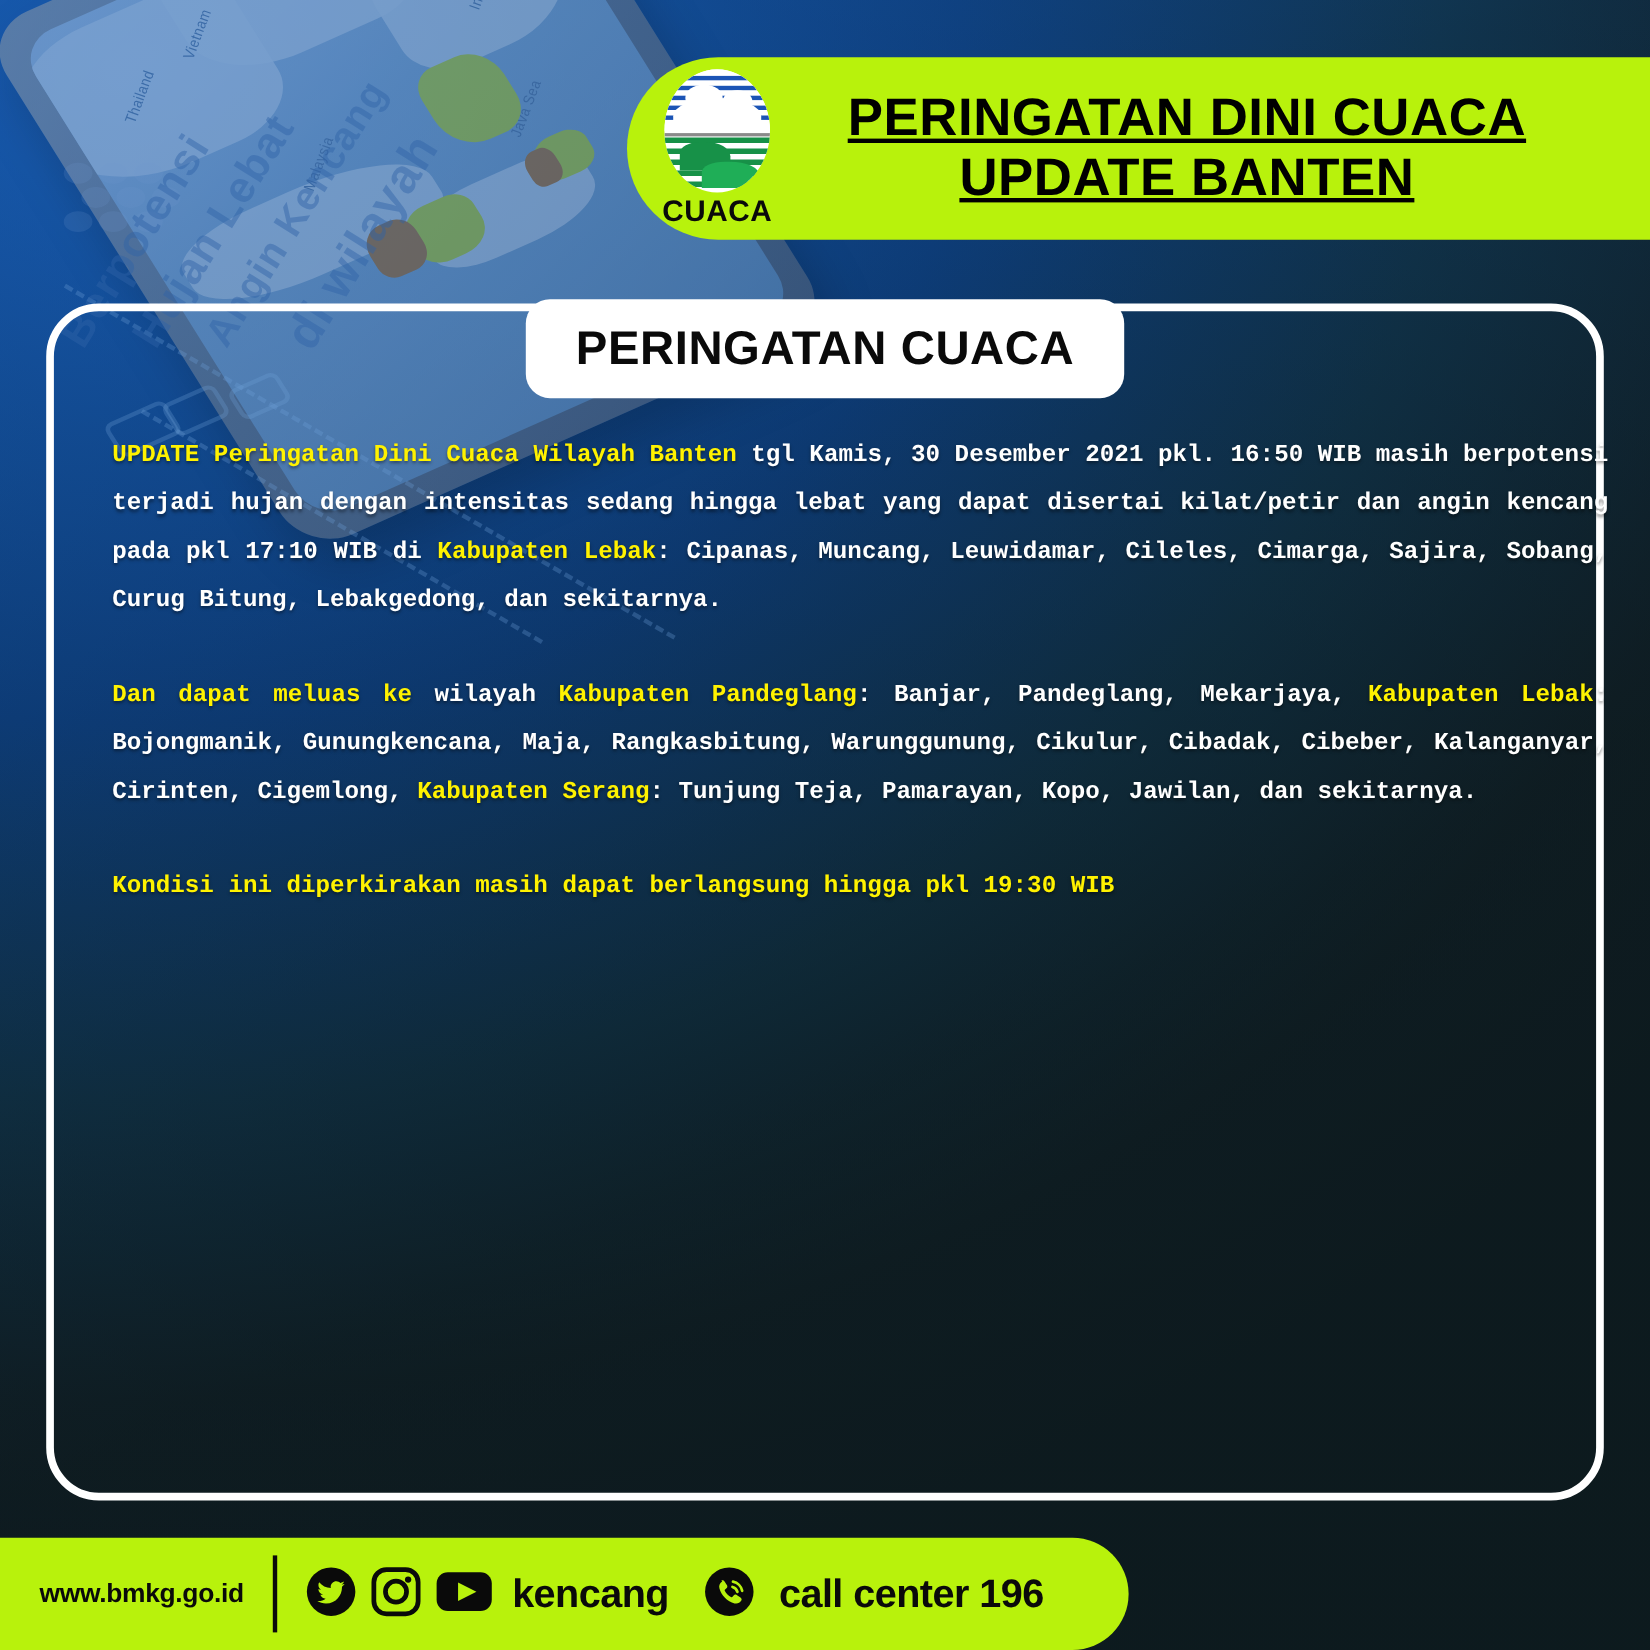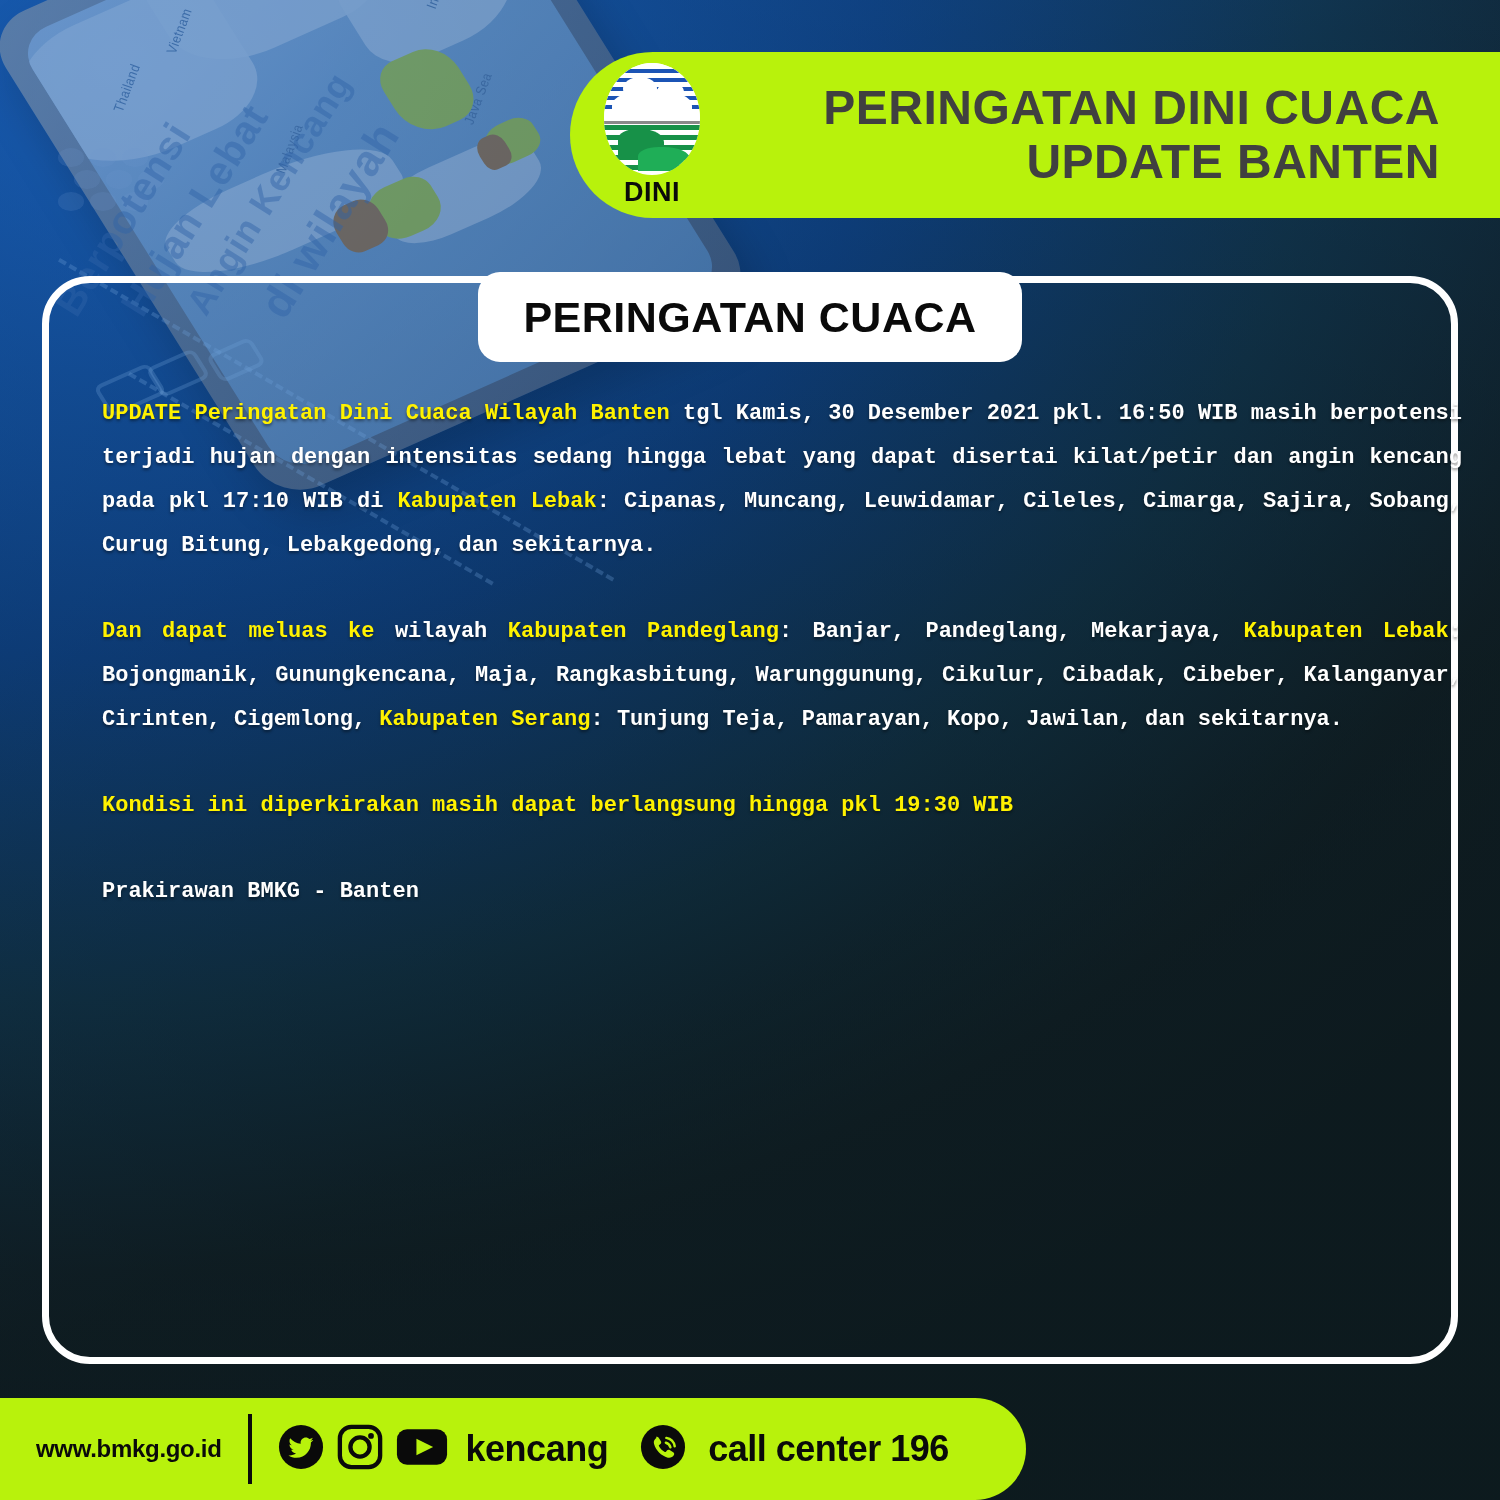--- a/index.html
+++ b/index.html
@@ -98,24 +98,25 @@
     content:""; position:absolute; right:10%; top:-22%; width:34%; height:62%;
     background:#fff; border-radius:50%;
   }
   .logo-oval .midline{ position:absolute; left:0; right:0; top:52%; height:3px; background:#8a8a8a; }
   .logo-oval .gstripe{ position:absolute; height:5px; background:#179148; }
   .logo-text{
     font-weight:bold; font-size:27px; color:#0a0a0a; letter-spacing:.5px;
     margin-top:2px; font-family:"Liberation Sans", sans-serif;
   }
   .header-title{
-    flex:1; text-align:right; color:#404040;
+    flex:1; text-align:center; color:#000000;
     font-weight:bold; font-size:48px; line-height:1.12;
     letter-spacing:.5px; padding-right:60px;
     font-family:"Liberation Sans", sans-serif;
+    text-decoration:underline;
   }
 
   
   .card{
     position:absolute; left:42px; top:276px; width:1416px; height:1088px;
     border:7px solid #ffffff; border-radius:48px; z-index:4;
   }
   .card-tab{
     position:absolute; left:478px; top:272px; width:544px; height:90px;
     background:#ffffff; border-radius:22px;
@@ -235,21 +236,21 @@
       <div class="cloud"></div>
       <div class="midline"></div>
       <div class="gstripe" style="left:0;  right:0; top:62px;"></div>
       <div class="gstripe" style="left:0;  right:0; top:72px;"></div>
       <div class="gstripe" style="left:0;  right:0; top:82px;"></div>
       <div class="gstripe" style="left:0;  right:0; top:92px;"></div>
       <div class="gstripe" style="left:0;  right:0; top:102px;"></div>
       <div class="gstripe" style="left:14px; top:66px; width:46px; height:26px; background:#179148; border-radius:40% 50% 0 0;"></div>
       <div class="gstripe" style="left:34px; top:84px; width:52px; height:24px; background:#1fae57; border-radius:40% 50% 0 0;"></div>
     </div>
-    <div class="logo-text">DINI</div>
+    <div class="logo-text">CUACA</div>
   </div>
   <div class="header-title">
     <div>PERINGATAN DINI CUACA</div>
     <div>UPDATE BANTEN</div>
   </div>
 </div>
 
 <div class="card"></div>
 <div class="card-tab">
   <span class="card-tab-label">PERINGATAN CUACA</span>
@@ -258,21 +259,20 @@
 <div class="body-text">
   <p>
     <span class="hl">UPDATE Peringatan Dini Cuaca Wilayah Banten</span><span> tgl Kamis, 30 Desember 2021 pkl. 16:50 WIB masih berpotensi terjadi hujan dengan intensitas sedang hingga lebat yang dapat disertai kilat/petir dan angin kencang pada pkl 17:10 WIB di </span><span class="hl">Kabupaten Lebak</span><span>: Cipanas, Muncang, Leuwidamar, Cileles, Cimarga, Sajira, Sobang, Curug Bitung, Lebakgedong, dan sekitarnya.</span>
   </p>
   <p>
     <span class="hl">Dan dapat meluas ke</span><span> wilayah </span><span class="hl">Kabupaten Pandeglang</span><span>: Banjar, Pandeglang, Mekarjaya, </span><span class="hl">Kabupaten Lebak</span><span>: Bojongmanik, Gunungkencana, Maja, Rangkasbitung, Warunggunung, Cikulur, Cibadak, Cibeber, Kalanganyar, Cirinten, Cigemlong, </span><span class="hl">Kabupaten Serang</span><span>: Tunjung Teja, Pamarayan, Kopo, Jawilan, dan sekitarnya.</span>
   </p>
   <p class="nojust">
     <span class="hl">Kondisi ini diperkirakan masih dapat berlangsung hingga pkl 19:30 WIB</span>
   </p>
-  <p class="nojust">Prakirawan BMKG - Banten</p>
 </div>
 
 <div class="footer-bar">
   <span class="footer-url">www.bmkg.go.id</span>
   <span class="footer-div"></span>
 
   <span class="soc">
     <span class="ico">
       <svg width="46" height="46" viewBox="0 0 48 48">
         <circle cx="24" cy="24" r="23" fill="#0a0a0a"></circle>

